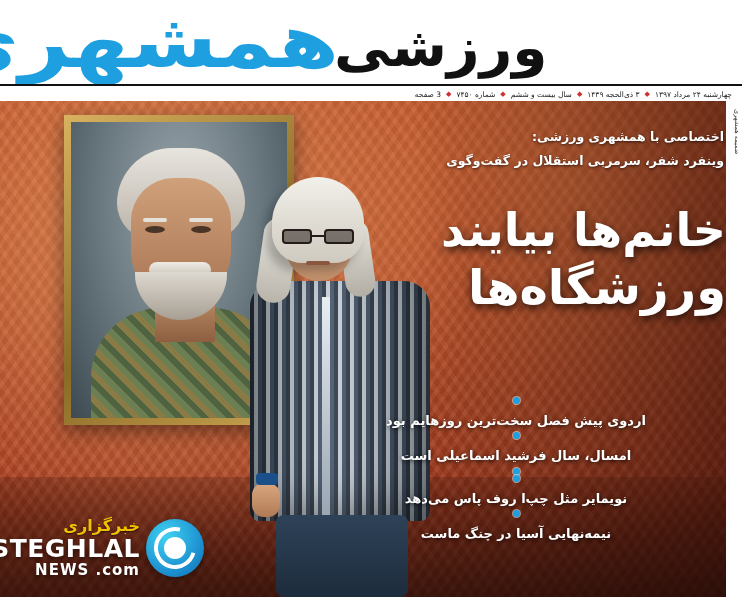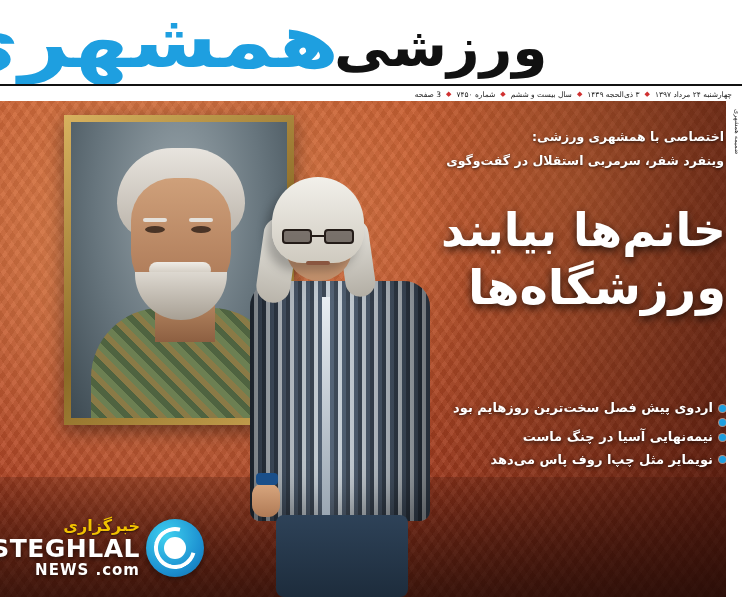--- a/index.html
+++ b/index.html
@@ -376,20 +376,21 @@
     direction: rtl;
     text-align: right;
     color: #ffffff;
     font-size: 13px;
     font-weight: bold;
     line-height: 1.72;
     text-shadow: 0 1px 4px rgba(0,0,0,0.8);
   }
   .bullets .row {
     display: flex;
+    flex-direction: column;
     align-items: center;
     justify-content: flex-start;
     gap: 6px;
   }
   .bullets .dot {
     display: inline-block;
     width: 7px; height: 7px;
     border-radius: 50%;
     background: #1e9fe0;
     flex: 0 0 auto;
@@ -558,28 +559,32 @@
       <div class="l2">ورزشگاه‌ها</div>
     </div>
 
     <div class="bullets">
       <div class="row">
         <span class="dot"></span>
         <span>اردوی پیش فصل سخت‌ترین روزهایم بود</span>
       </div>
       <div class="row">
         <span class="dot"></span>
+        <span>امسال، سال فرشید اسماعیلی است</span>
+      </div>
+      <div class="row">
+        <span class="dot"></span>
+      </div>
+      <div class="row">
+        <span class="dot"></span>
+        <span>نویمایر مثل چپ‌ا روف پاس می‌دهد</span>
       </div>
       <div class="row">
         <span class="dot"></span>
         <span>نیمه‌نهایی آسیا در چنگ ماست</span>
-      </div>
-      <div class="row">
-        <span class="dot"></span>
-        <span>نویمایر مثل چپ‌ا روف پاس می‌دهد</span>
       </div>
     </div>
 
     <div class="watermark">
       <div class="wm-badge">
         <div class="ring"></div>
         <div class="ball"></div>
       </div>
       <div class="wm-text">
         <span class="wm-fa">خبرگزاری</span>

